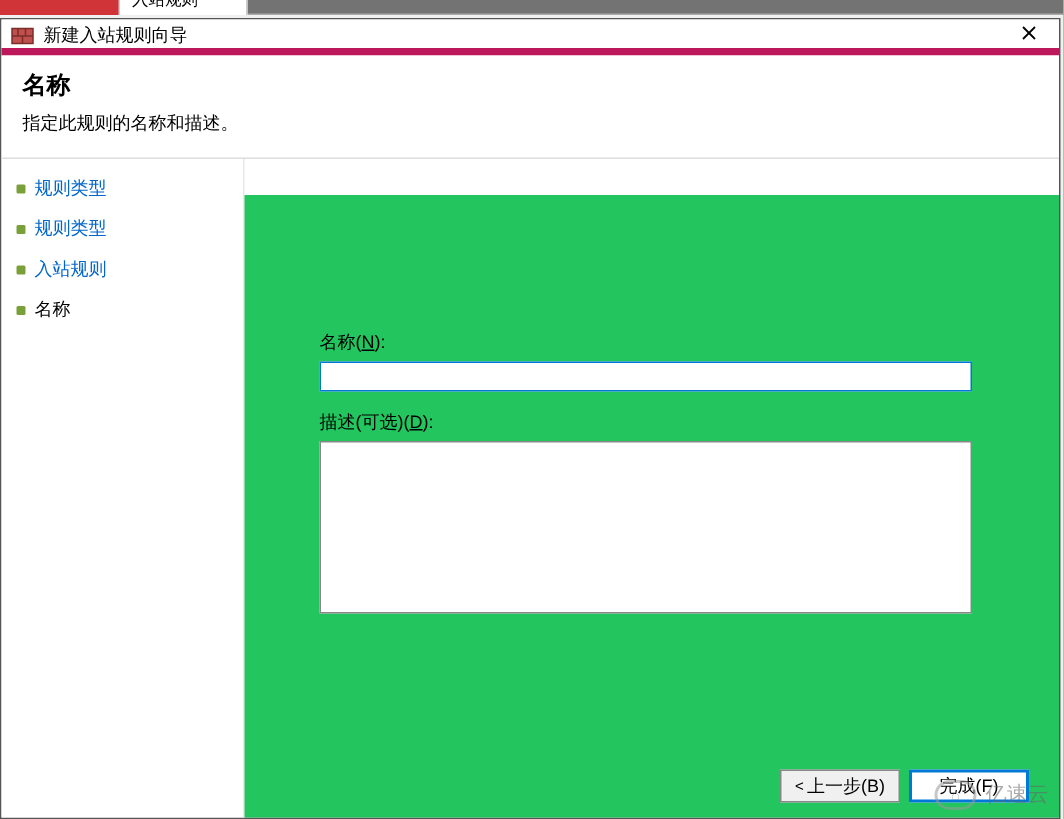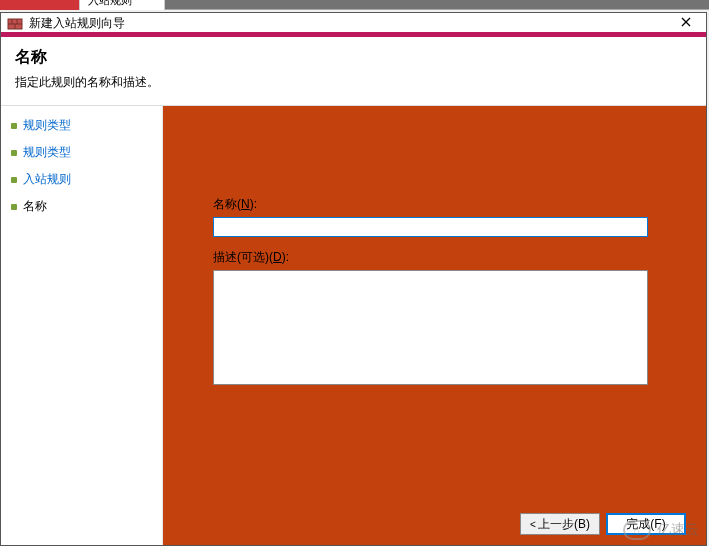--- a/index.html
+++ b/index.html
@@ -93,23 +93,24 @@
       width: 6px; height: 6px;
       background: #7aa03a;
       border-radius: 1px;
       margin-right: 6px;
       flex-shrink: 0;
     }
     .step-link { color: #0066cc; font-size: 12px; }
     .step-current { color: #000; }
     .main {
       flex: 1;
-      background: #c2410c;
+      background: #22c55e;
       position: relative;
       padding: 90px 30px 0 50px;
+      margin-top: 24px;
     }
     .field-label { font-size: 12px; margin-bottom: 4px; color: #000; }
     .field-label .ul { text-decoration: underline; }
     .name-input {
       width: 435px;
       height: 20px;
       border: 1px solid #0078d7;
       background: #fff;
       padding: 1px 3px;
       font-size: 12px;

